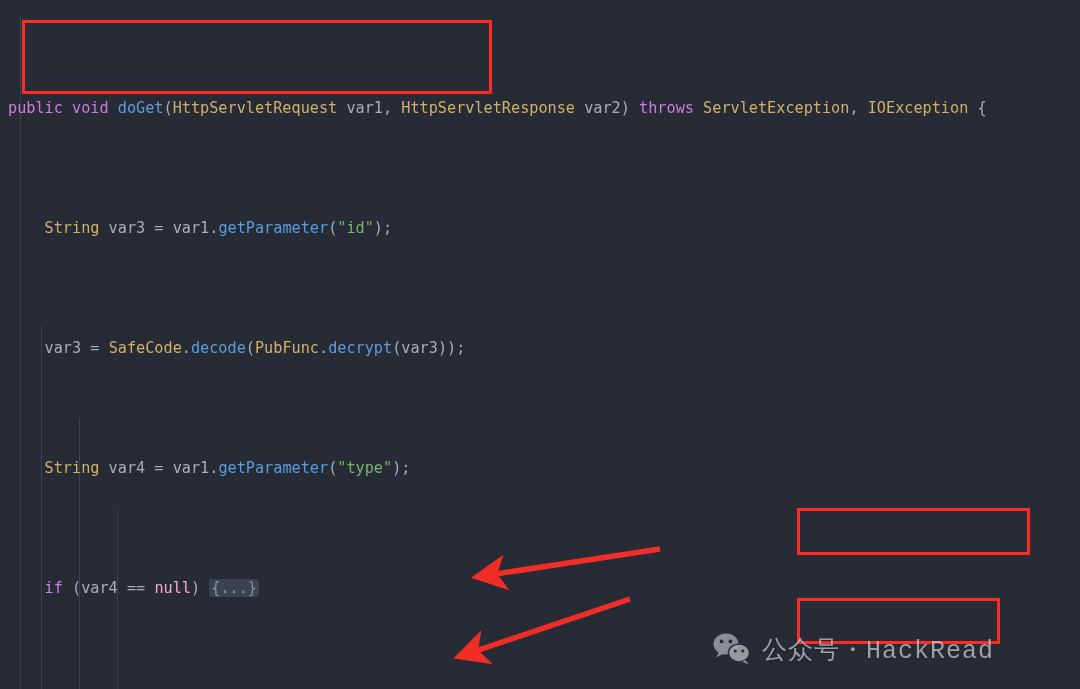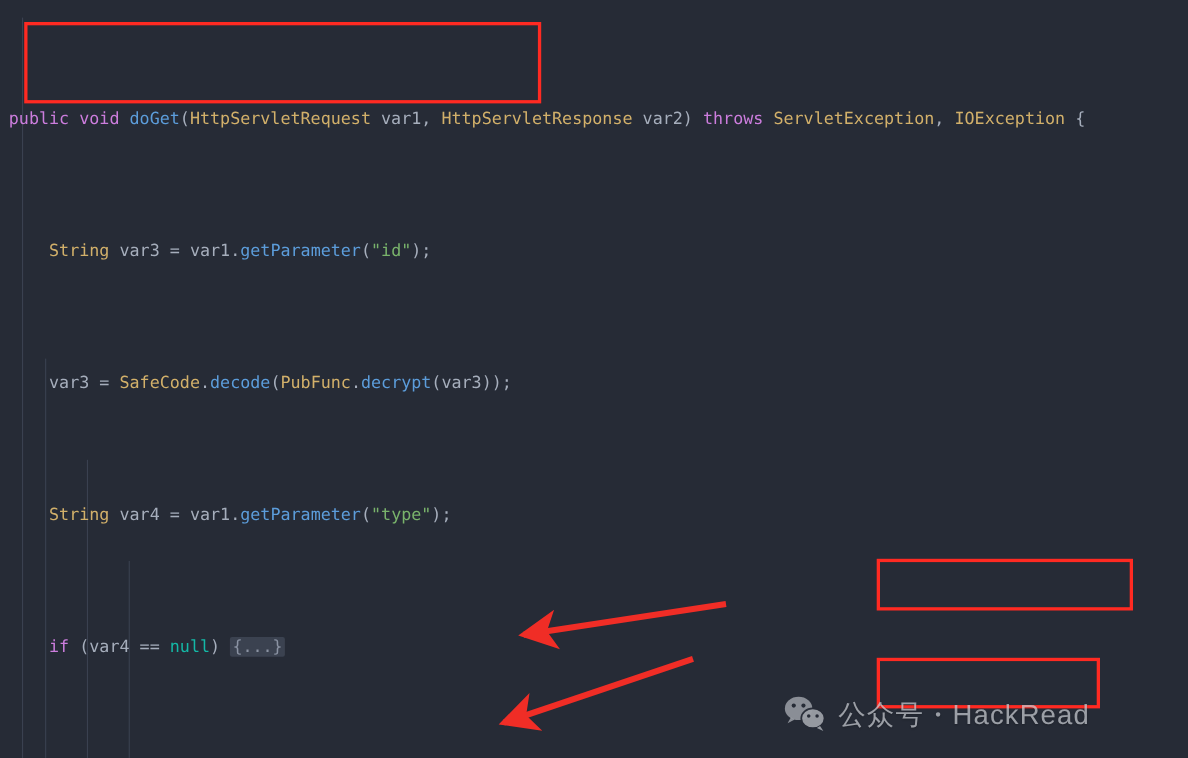--- a/index.html
+++ b/index.html
@@ -46,21 +46,21 @@
     position: relative;
   }
 
   
   .kw    { color: #cc7ddd; }           
   .typ   { color: #d2b06a; }           
   .var   { color: #a6aebc; }           
   .mth   { color: #5c9ddb; }           
   .str   { color: #79b36b; }
   .pun   { color: #a6aebc; }
-  .nul   { color: #14b8a6; }           
+  .nul   { color: #f9a8d4; }           
   .fold  { background: #3b4250; color: #8b93a3; border-radius: 2px; padding: 0 2px; }
 
   
   #overlay {
     position: absolute; inset: 0;
     pointer-events: none;
   }
   .redbox {
     position: absolute;
     border: 3px solid #ff2a22;
@@ -68,21 +68,21 @@
   }
 
   
   #watermark {
     position: absolute;
     display: flex;
     align-items: center;
     gap: 10px;
     color: #c9ccd2;
     opacity: .72;
-    font-family: Liberation Sans, sans-serif;
+    font-family: Liberation Mono, monospace;
     font-size: 25px;
     letter-spacing: 1px;
     white-space: nowrap;
   }
   #watermark .wm-text { text-shadow: 0 1px 2px rgba(0,0,0,.35); }
 </style>
 </head>
 <body>
 
 <div id="editor">

